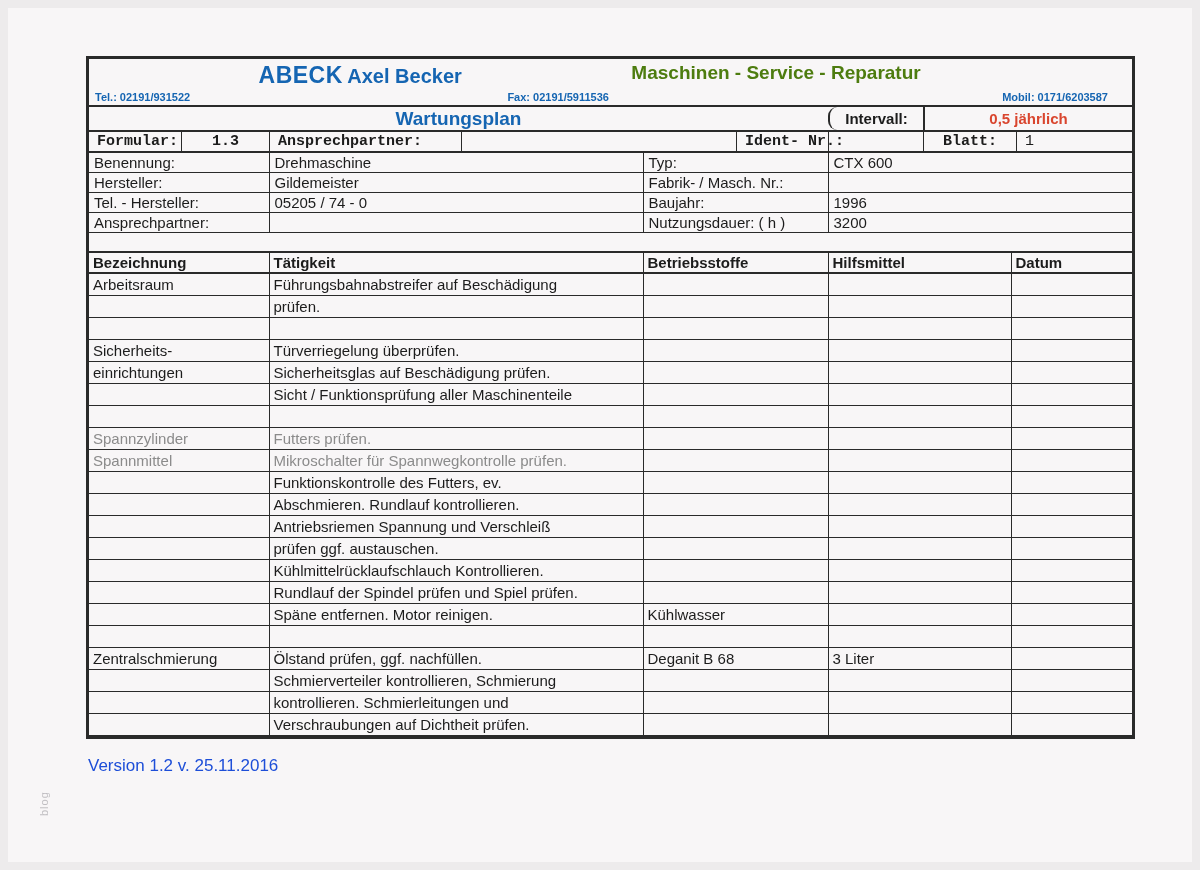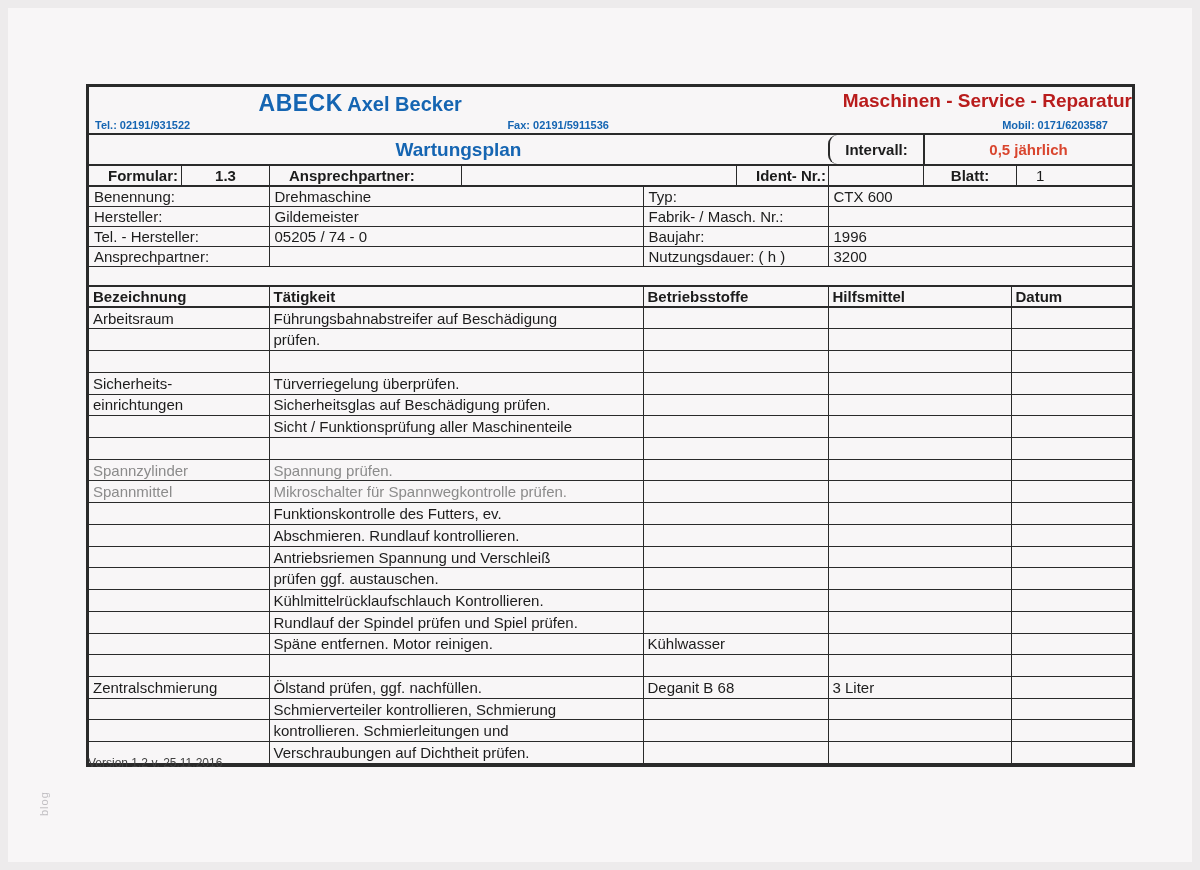--- a/index.html
+++ b/index.html
@@ -10,49 +10,49 @@
     color:#1c1c1c;
   }
   .paper{
     position:absolute;left:8px;top:8px;width:1184px;height:854px;
     background:#f8f6f7;
   }
   
   .doc{
     position:absolute;left:78px;top:48px;width:1049px;height:683px;
     border:3px solid #2a2a2a;background:#f8f6f7;
-    box-sizing:border-box;display:flex;flex-direction:column;margin-top:28px;
+    box-sizing:border-box;display:flex;flex-direction:column;
   }
   
   .head{height:46px;display:flex;flex-direction:column;justify-content:space-between;}
   .head-top{display:flex;align-items:flex-start;padding-top:3px;}
   .company{width:52%;text-align:center;font-weight:bold;color:#1565b2;white-space:nowrap;}
   .company .abeck{font-size:23px;letter-spacing:.5px;}
   .company .owner{font-size:20px;}
-  .service{width:48%;text-align:right;font-weight:bold;color:#b91c1c;font-size:19px;}
+  .service{width:48%;text-align:left;font-weight:bold;color:#4d7c0f;font-size:19px;}
   .contacts{display:flex;font-weight:bold;color:#1565b2;font-size:11px;padding:0 6px 2px 6px;}
   .contacts .tel{width:40%;text-align:left;}
   .contacts .fax{width:30%;text-align:left;}
   .contacts .mobil{width:30%;text-align:right;padding-right:18px;box-sizing:border-box;}
   
   .title-row{
-    height:31px;border-top:2px solid #2a2a2a;display:grid;
+    height:25px;border-top:2px solid #2a2a2a;display:grid;
     grid-template-columns:739px 95px 1fr;align-items:center;box-sizing:border-box;
   }
   .title-row .cell{height:100%;display:flex;align-items:center;box-sizing:border-box;}
   .wartungsplan{justify-content:center;color:#1565b2;font-weight:bold;font-size:19px;}
   .intervall-label{border-left:2px solid #2a2a2a;justify-content:center;font-weight:bold;font-size:15px;border-radius:9px;}
   .intervall-value{border-left:2px solid #2a2a2a;justify-content:center;color:#d9452e;font-weight:bold;font-size:15px;}
   
   .form-row{
     height:21px;border-top:2px solid #2a2a2a;display:grid;
     grid-template-columns:92px 88px 192px 275px 92px 95px 93px 1fr;
     box-sizing:border-box;font-size:15px;
   }
-  .form-row .cell{display:flex;align-items:center;padding:0 19px;box-sizing:border-box;border-left:1.5px solid #2a2a2a;white-space:nowrap;}
+  .form-row .cell{display:flex;align-items:center;padding:0 8px;box-sizing:border-box;border-left:1.5px solid #2a2a2a;white-space:nowrap;font-family:Liberation Mono, monospace;}
   .form-row .cell:first-child{border-left:none;}
   .form-row .b{font-weight:bold;}
   .form-row .center{justify-content:center;}
   
   .info-table{width:100%;border-collapse:collapse;table-layout:fixed;border-top:2px solid #2a2a2a;}
   .info-table td{
     height:19px;border:1.5px solid #2a2a2a;border-right:none;
     font-size:15px;padding:0 5px;white-space:nowrap;overflow:hidden;
   }
   .info-table tr td:first-child{border-left:none;}
@@ -66,21 +66,21 @@
   .main-table col.c3{width:185px;} .main-table col.c4{width:183px;}
   .main-table col.c5{width:auto;}
   .main-table th,.main-table td{
     border:1.5px solid #2a2a2a;border-right:none;height:18.7px;
     font-size:15px;padding:0 4px;text-align:left;white-space:nowrap;overflow:hidden;line-height:1;
   }
   .main-table th{font-weight:bold;border-bottom:2px solid #2a2a2a;}
   .main-table tr th:first-child,.main-table tr td:first-child{border-left:none;}
   .main-table tr.muted td{color:#8b8b8b;}
   
-  .version{position:absolute;left:80px;top:748px;font-size:12px;color:#404040;}
+  .version{position:absolute;left:80px;top:748px;font-size:17px;color:#1d4ed8;}
   .watermark{
     position:absolute;left:30px;top:808px;font-size:11px;color:rgba(125,122,128,.45);
     transform:rotate(-90deg);transform-origin:left top;letter-spacing:1px;
   }
 </style>
 </head>
 <body>
 
 <div class="paper">
 
@@ -217,21 +217,21 @@
   </tr>
           <tr>
     <td></td>
     <td></td>
     <td></td>
     <td></td>
     <td></td>
   </tr>
           <tr class="muted">
     <td>Spannzylinder</td>
-    <td>Spannung prüfen.</td>
+    <td>Futters prüfen.</td>
     <td></td>
     <td></td>
     <td></td>
   </tr>
           <tr class="muted">
     <td>Spannmittel</td>
     <td>Mikroschalter für Spannwegkontrolle prüfen.</td>
     <td></td>
     <td></td>
     <td></td>

